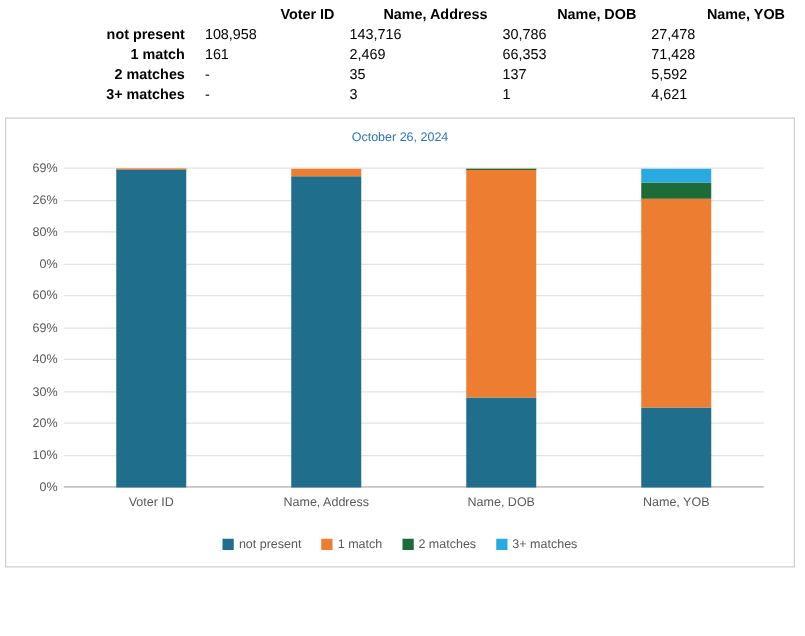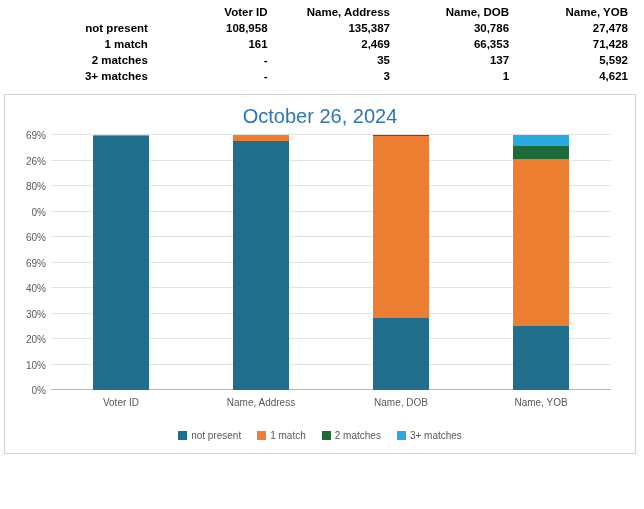--- a/index.html
+++ b/index.html
@@ -35,22 +35,21 @@
   }
   table.data-table thead th.corner {
     text-align: left;
   }
   table.data-table tbody td.rowlabel {
     font-weight: bold;
     text-align: right;
     padding-right: 10px;
   }
   table.data-table tbody td.num {
-    text-align: right;
-    font-weight: bold;
+    text-align: left;
   }
   tr.total-row td.rowlabel {
     font-weight: normal;
     text-align: right;
   }
   tr.total-row td {
     padding-top: 8px;
   }
   .col-label { width: 150px; }
   .col-v { width: 116px; }
@@ -61,21 +60,21 @@
     width: 632px;
     height: 360px;
     border: 1px solid #d0d0d0;
     box-sizing: border-box;
     position: relative;
     background: #ffffff;
   }
   #chart-title {
     text-align: center;
     color: #2e75b6;
-    font-size: 20px;
+    font-size: 10px;
     padding-top: 10px;
   }
   #plot-wrap {
     position: absolute;
     left: 0;
     top: 36px;
     width: 630px;
     height: 285px;
   }
   
@@ -173,21 +172,21 @@
         <th class="col-v">Voter ID</th>
         <th class="col-v">Name, Address</th>
         <th class="col-v">Name, DOB</th>
         <th class="col-v">Name, YOB</th>
       </tr>
     </thead>
     <tbody>
       <tr>
         <td class="rowlabel">not present</td>
         <td class="num">108,958</td>
-        <td class="num">135,387</td>
+        <td class="num">143,716</td>
         <td class="num">30,786</td>
         <td class="num">27,478</td>
       </tr>
       <tr>
         <td class="rowlabel">1 match</td>
         <td class="num">161</td>
         <td class="num">2,469</td>
         <td class="num">66,353</td>
         <td class="num">71,428</td>
       </tr>

